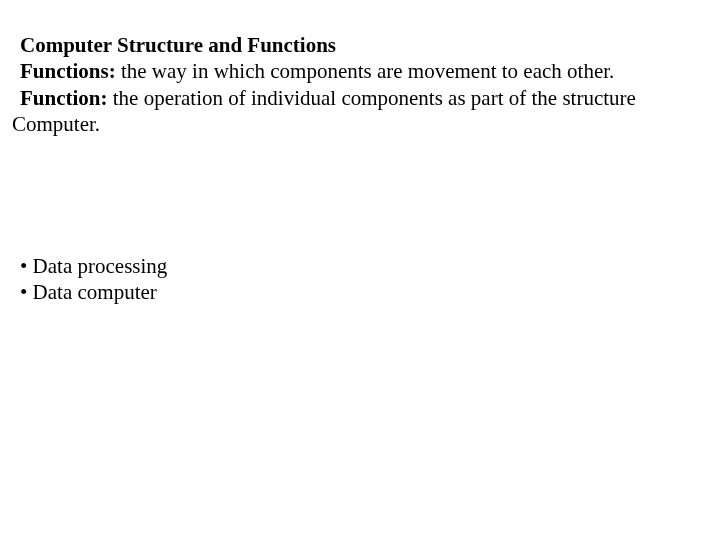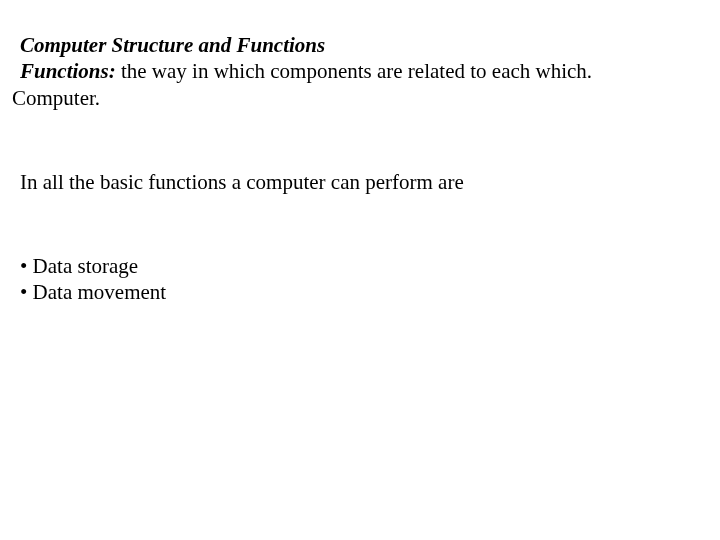--- a/index.html
+++ b/index.html
@@ -22,21 +22,20 @@
     }
     .line {
       line-height: 1.25;
     }
     .line-unindent {
       margin-left: -8px;
       line-height: 1.25;
     }
     .bold {
       font-weight: bold;
-      font-style: italic;
     }
     .spacer-big {
       height: 58px;
     }
     .spacer-big2 {
       height: 58px;
     }
     .bullet-line {
       line-height: 1.25;
     }
@@ -44,36 +43,36 @@
 </head>
 <body>
 
 <div class="content">
 
   <div class="line">
     <span class="bold">Computer Structure and Functions</span>
   </div>
 
   <div class="line">
-    <span class="bold">Functions:</span><span> the way in which components are related to each which.</span>
+    <span class="bold">Functions:</span><span> the way in which components are movement to each other.</span>
   </div>
 
+  <div class="line">
+    <span class="bold">Function:</span><span> the operation of individual components as part of the structure</span>
+  </div>
 
   <div class="line-unindent">
     <span>Computer.</span>
   </div>
 
   <div class="spacer-big"></div>
 
-  <div class="line">
-    <span>In all the basic functions a computer can perform are</span>
-  </div>
 
   <div class="spacer-big2"></div>
 
   <div class="bullet-line">
-    <span>•</span><span> </span><span>Data storage</span>
+    <span>•</span><span> </span><span>Data processing</span>
   </div>
   <div class="bullet-line">
-    <span>•</span><span> </span><span>Data movement</span>
+    <span>•</span><span> </span><span>Data computer</span>
   </div>
 
 </div>
 
 </body></html>

